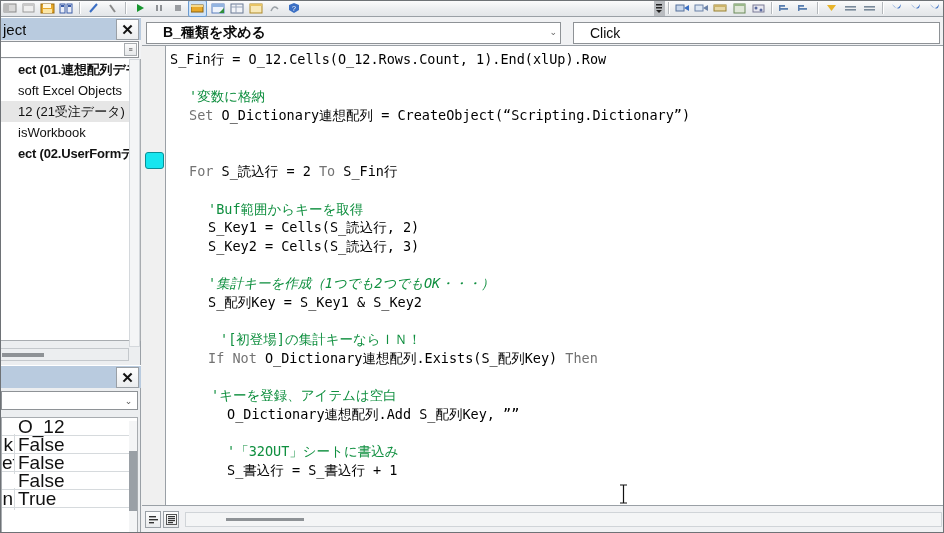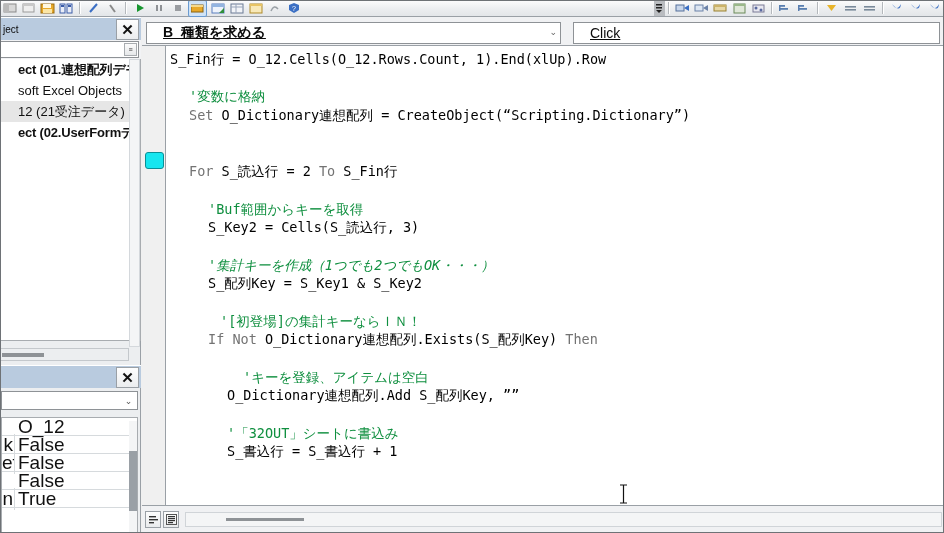--- a/index.html
+++ b/index.html
@@ -44,21 +44,21 @@
   }
 
   
   .panel-proj{position:absolute;left:0;top:0;width:141px;height:346px;}
   .panel-title{
     position:relative;height:22px;background:#b9cbdf;
     display:flex;align-items:center;
     border-top:1px solid #fff;
   }
   .panel-title .ttl{
-    font-size:10px;color:#0b0b0b;padding-left:3px;white-space:nowrap;
+    font-size:15px;color:#0b0b0b;padding-left:3px;white-space:nowrap;
     overflow:hidden;font-family:"Liberation Sans",sans-serif;
   }
   .closebtn{
     position:absolute;right:2px;top:1px;width:21px;height:19px;
     background:linear-gradient(#fefefe,#ebedef);
     border:1px solid #9aa0a6;
     display:flex;align-items:center;justify-content:center;
     font-size:15px;font-weight:bold;line-height:1;color:#111;
     font-family:"Liberation Sans",sans-serif;
   }
@@ -140,21 +140,21 @@
     position:absolute;left:0;top:0;right:0;height:28px;
     background:#f0f1f3;display:flex;align-items:center;padding:3px 2px 0 4px;
     box-sizing:border-box;
   }
   .combo{
     height:22px;background:#fff;border:1px solid #8e9296;
     display:flex;align-items:center;position:relative;box-sizing:border-box;
   }
   .combo .cv{
     font-size:14px;color:#0a0a0a;padding-left:16px;white-space:nowrap;
-    font-weight:bold;font-family:"Liberation Sans",sans-serif;text-decoration:underline;
+    font-weight:bold;font-family:"Liberation Sans",sans-serif;
   }
   .combo .carr{
     position:absolute;right:3px;top:5px;font-size:9px;color:#666;line-height:1;
   }
   #objCombo{width:415px;margin-right:12px;}
   #procCombo{width:367px;}
   #procCombo .cv{font-weight:normal;}
 
   .code-body{
     position:absolute;left:0;top:28px;right:0;bottom:28px;
@@ -404,20 +404,21 @@
       </div>
       <div class="proj-toolstrip">
         <div class="proj-combo">
           <div class="arr">≡</div>
         </div>
       </div>
       <div class="proj-tree">
         <div class="tree-row bold">ect (01.連想配列デモ</div>
         <div class="tree-row">soft Excel Objects</div>
         <div class="tree-row sel">12 (21受注データ)</div>
+        <div class="tree-row">isWorkbook</div>
         <div class="tree-row bold">ect (02.UserFormデ</div>
       </div>
       <div class="proj-vtrack"></div>
       <div class="proj-hscroll">
         <div class="thumb"></div>
       </div>
     </div>
 
     <div class="panel-prop">
       <div class="panel-title">
@@ -472,29 +473,30 @@
       <div class="code-text" id="codeText">
           <div class="cl" style=""><span>S_Fin行 = O_12.Cells(O_12.Rows.Count, 1).End(xlUp).Row</span></div>
           <div class="cl" style="padding-left: 4px;">&nbsp;</div>
           <div class="cl" style="padding-left: 23px;"><span class="cm">'変数に格納</span></div>
           <div class="cl" style="padding-left: 23px;"><span class="kw">Set </span><span>O_Dictionary連想配列 = CreateObject(“Scripting.Dictionary”)</span></div>
           <div class="cl" style="padding-left: 4px;">&nbsp;</div>
           <div class="cl" style="padding-left: 4px;">&nbsp;</div>
           <div class="cl" style="padding-left: 23px;"><span class="kw">For </span><span>S_読込行 = 2 </span><span class="kw">To </span><span>S_Fin行</span></div>
           <div class="cl" style="padding-left: 4px;">&nbsp;</div>
           <div class="cl" style="padding-left: 42px;"><span class="cm">'Buf範囲からキーを取得</span></div>
+          <div class="cl" style="padding-left: 42px;"><span>S_Key1 = Cells(S_読込行, 2)</span></div>
           <div class="cl" style="padding-left: 42px;"><span>S_Key2 = Cells(S_読込行, 3)</span></div>
           <div class="cl" style="padding-left: 4px;">&nbsp;</div>
           <div class="cl" style="padding-left: 42px; font-style: italic;"><span class="cm">'集計キーを作成（1つでも2つでもOK・・・）</span></div>
           <div class="cl" style="padding-left: 42px;"><span>S_配列Key = S_Key1 &amp; S_Key2</span></div>
           <div class="cl" style="padding-left: 4px;">&nbsp;</div>
           <div class="cl" style="padding-left: 54px;"><span class="cm">'[初登場]の集計キーならＩＮ！</span></div>
           <div class="cl" style="padding-left: 42px;"><span class="kw">If Not </span><span>O_Dictionary連想配列.Exists(S_配列Key) </span><span class="kw">Then</span></div>
           <div class="cl" style="padding-left: 4px;">&nbsp;</div>
-          <div class="cl" style="padding-left: 77px;"><span class="cm">'キーを登録、アイテムは空白</span></div>
+          <div class="cl" style="padding-left: 45px;"><span class="cm">'キーを登録、アイテムは空白</span></div>
           <div class="cl" style="padding-left: 61px;"><span>O_Dictionary連想配列.Add S_配列Key, ””</span></div>
           <div class="cl" style="padding-left: 4px;">&nbsp;</div>
           <div class="cl" style="padding-left: 61px;"><span class="cm">'「32OUT」シートに書込み</span></div>
           <div class="cl" style="padding-left: 61px;"><span>S_書込行 = S_書込行 + 1</span></div>
           <div class="cl" style="padding-left: 4px;">&nbsp;</div>
         </div>
       <svg class="mouse-ibeam" viewBox="0 0 9 20">
         <path d="M1 1 h7 M4.5 1 v18 M1 19 h7" stroke="#111" stroke-width="1.2" fill="none"></path>
       </svg>
     </div>

